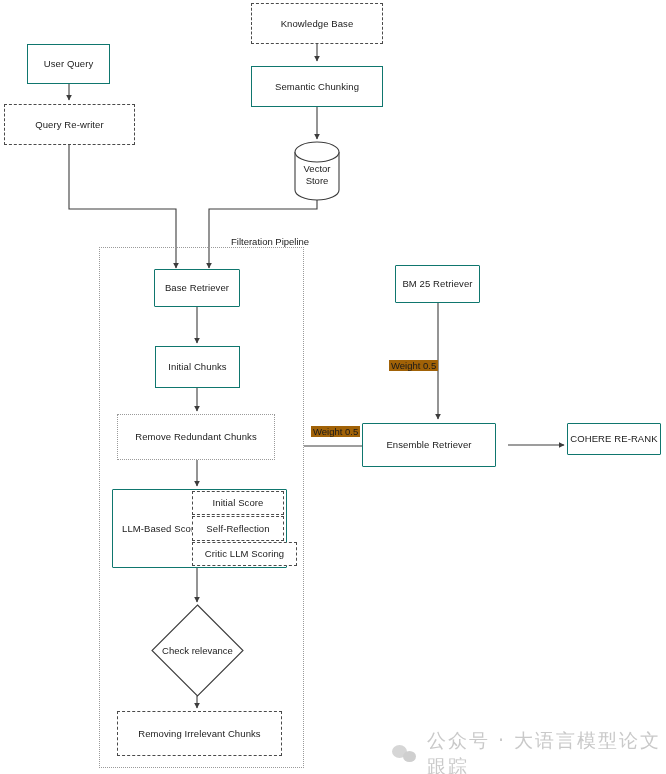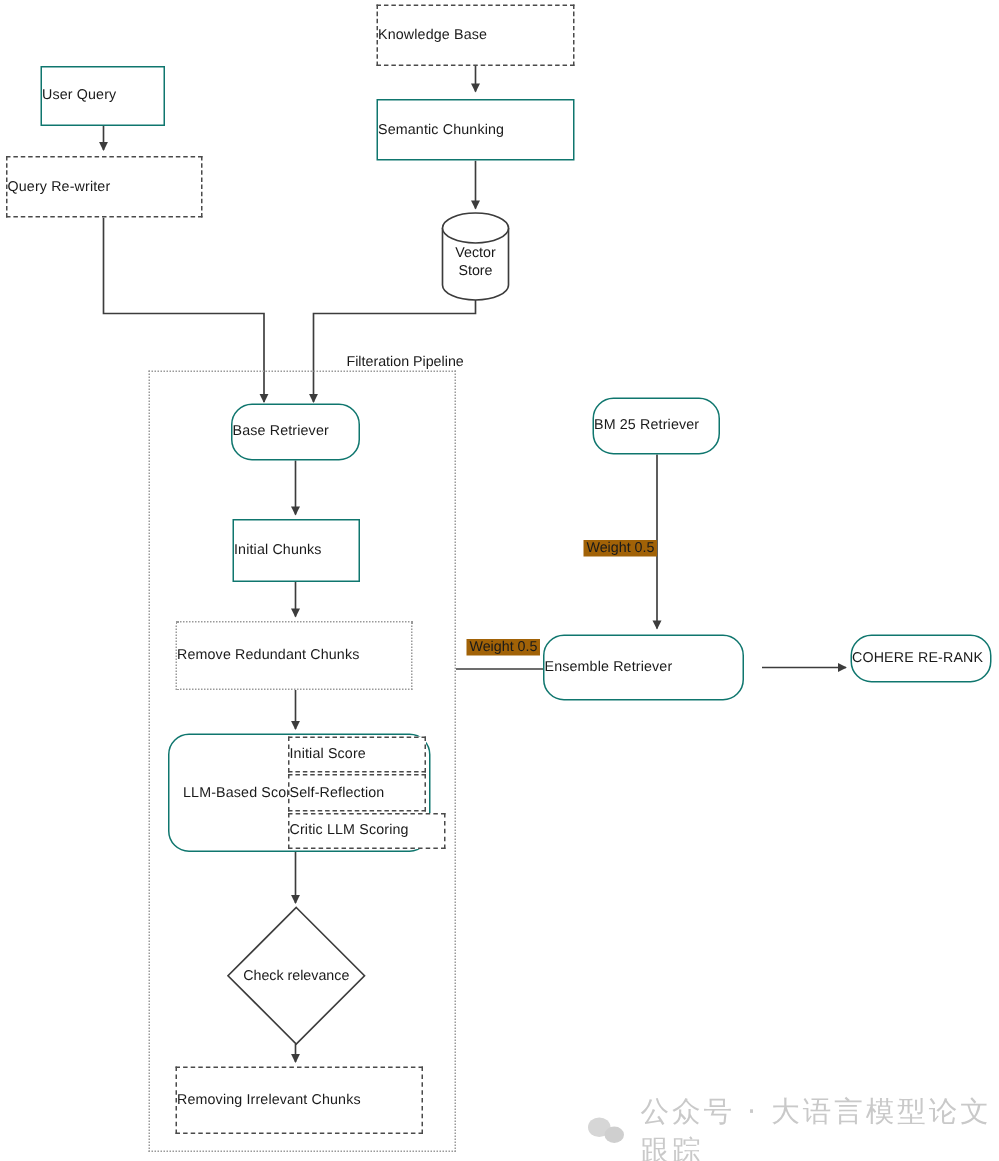--- a/index.html
+++ b/index.html
@@ -10,31 +10,32 @@
     overflow:hidden;
   }
   #stage{position:relative;width:666px;height:774px;}
 
   
   .node{
     position:absolute;
     box-sizing:border-box;
     display:flex;
     align-items:center;
+    justify-content:center;
     text-align:center;
     color:#1a1a1a;
     font-size:9.5px;
     line-height:1.25;
     background:#ffffff;
     letter-spacing:.1px;
   }
   .solid{border:1px solid #0f766e;}
   .dashed{border:1px dashed #4a4a4a;}
   .dotted{border:1px dotted #9a9a9a;}
-  .round{border-radius:14px;}
+  .round{border-radius:1px;}
 
   
   .group-label{
     position:absolute;
     font-size:9.5px;
     color:#1a1a1a;
     background:transparent;
     white-space:nowrap;
   }
 

